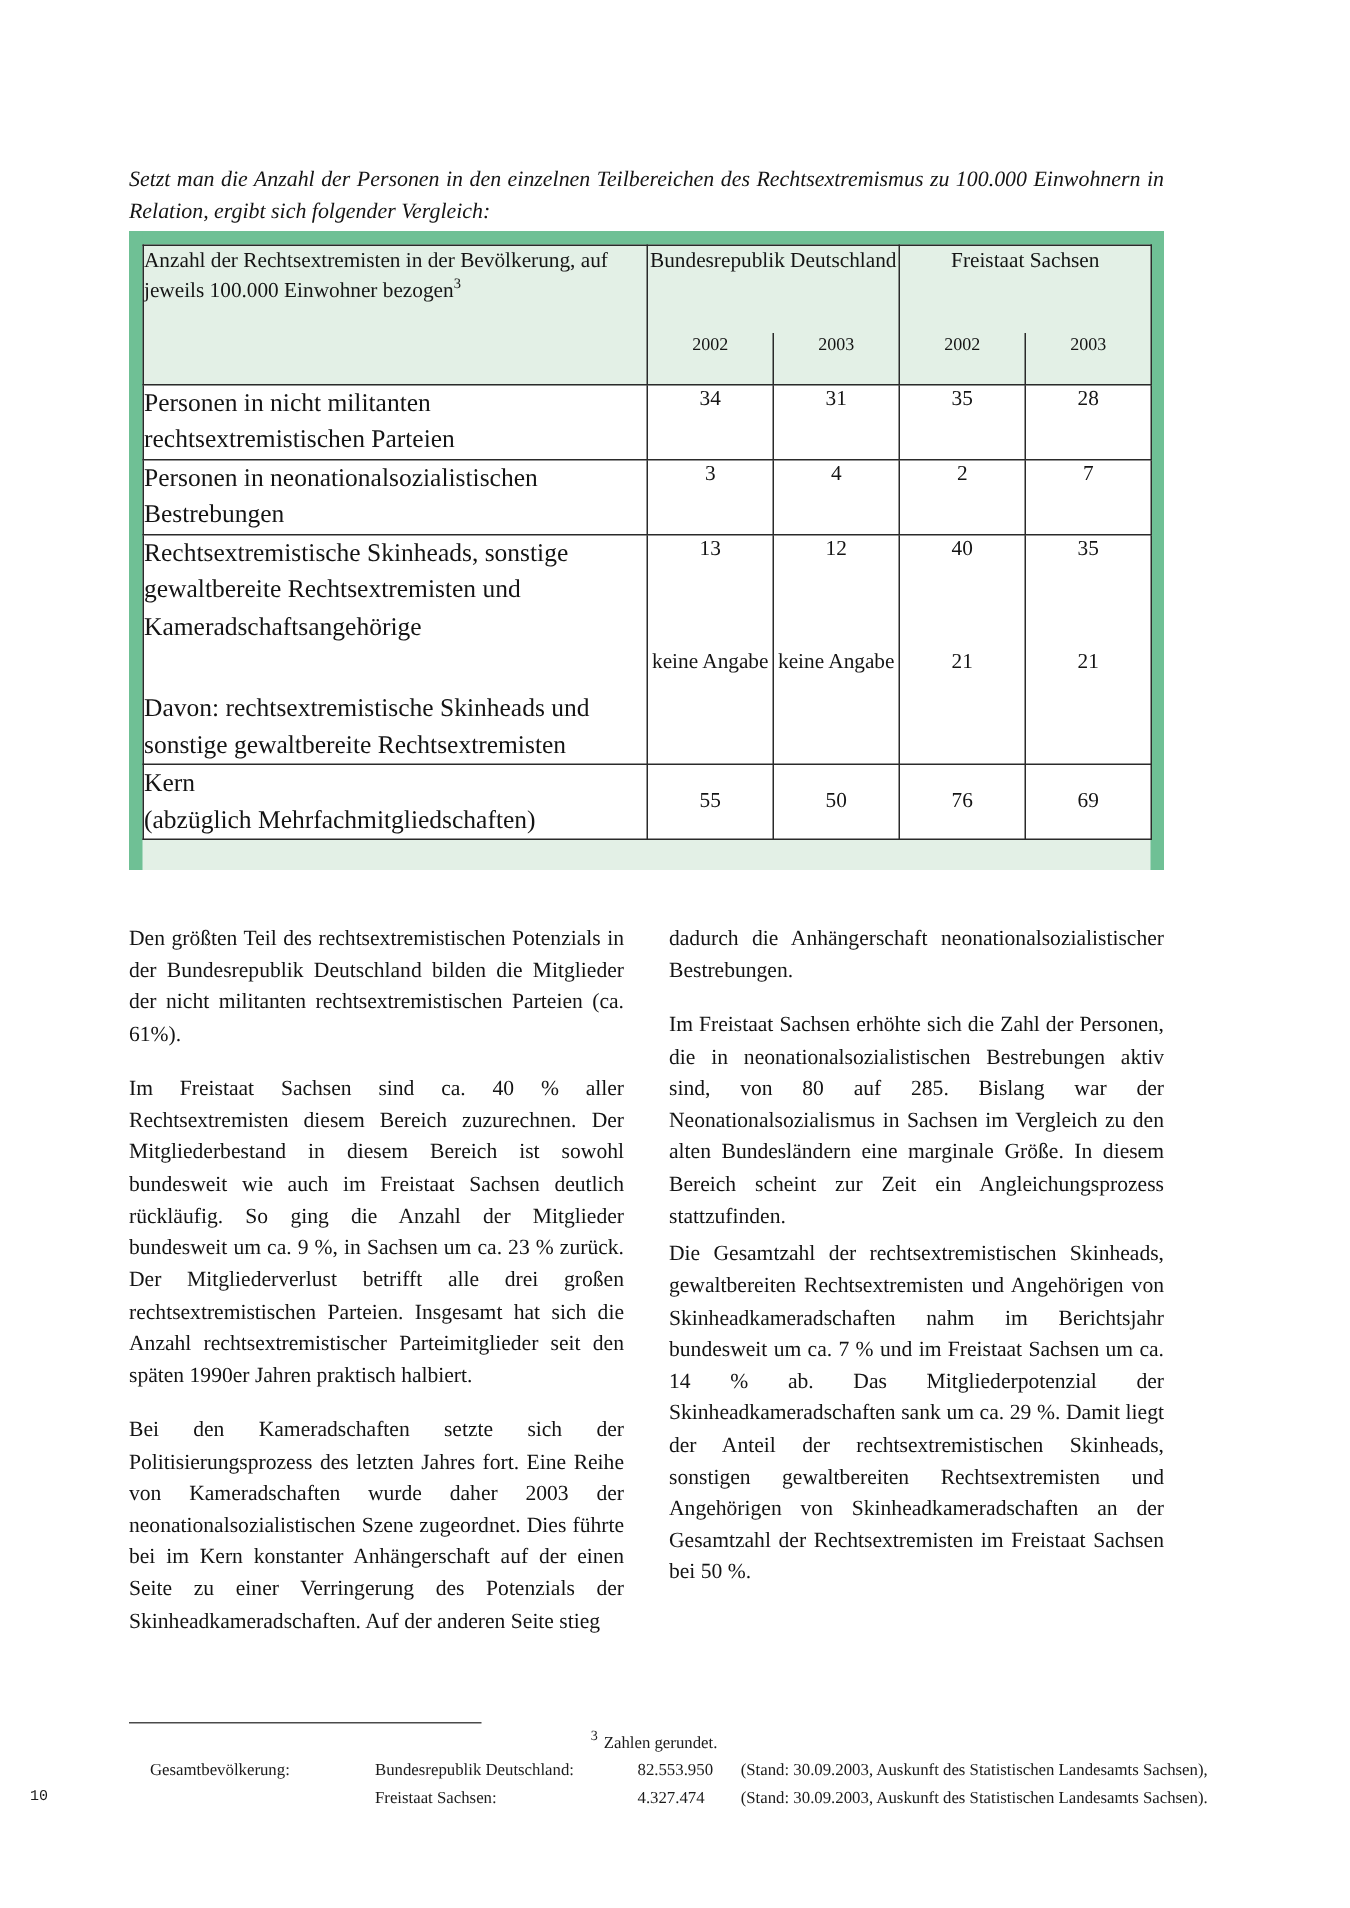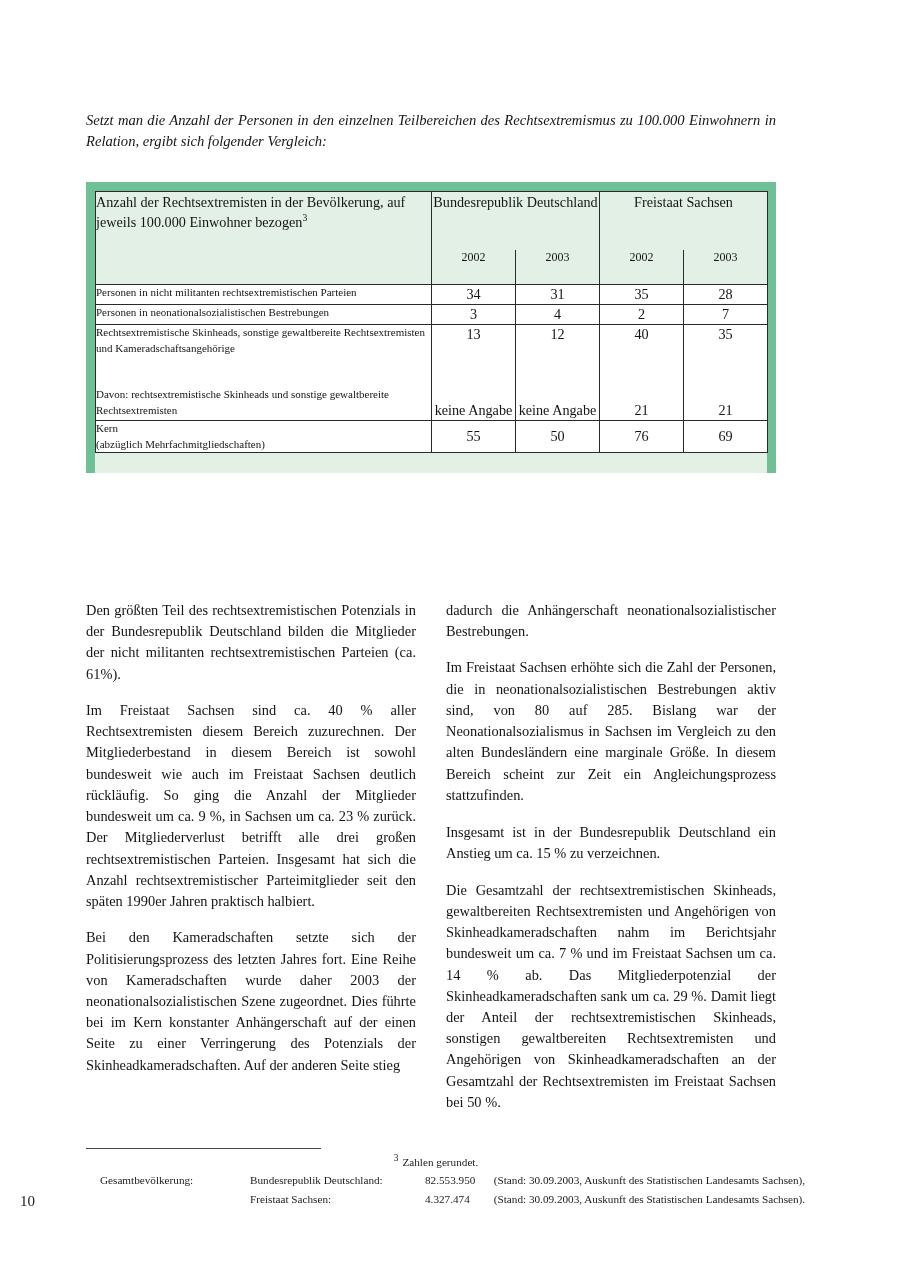--- a/index.html
+++ b/index.html
@@ -26,21 +26,21 @@
     line-height: 1.46;
     text-align: justify;
     text-justify: inter-word;
     font-style: italic;
   }
 
   
   .table-block {
     position: absolute;
     left: 86px;
-    top: 182px;
+    top: 154px;
     width: 690px;
     background: #e3f0e6;
     border-top: 9px solid #6fc095;
     border-left: 9px solid #6fc095;
     border-right: 9px solid #6fc095;
     border-bottom: 0;
     box-sizing: border-box;
     padding-bottom: 20px;
   }
   table.vs-table {
@@ -87,21 +87,21 @@
     padding: 0 4px 8px 4px;
     border-top: 0 !important;
     vertical-align: bottom;
     height: 34px;
   }
 
   
   .c-label {
     background: #ffffff;
     padding: 8px 10px 9px 10px;
-    font-size: 11px;
+    font-size: 17px;
     line-height: 1.44;
     text-align: left;
   }
   .c-num {
     background: #ffffff;
     text-align: center;
     font-size: 14.2px;
     line-height: 1.35;
     padding: 8px 4px 9px 4px;
   }
@@ -119,31 +119,31 @@
   
   .cols {
     position: absolute;
     top: 600px;
     left: 86px;
     width: 690px;
     height: 440px;
   }
   .col {
     position: absolute;
-    top: 0;
+    top: 16px;
     width: 330px;
     font-size: 14.4px;
     line-height: 1.475;
     text-align: justify;
     text-justify: inter-word;
   }
   .col.left  { left: 0; }
   .col.right { left: 360px; }
   .col p { margin: 0 0 15px 0; }
-  .col p.tight { margin-bottom: 16px; }
+  .col p.tight { margin-bottom: 4px; }
 
   
   .footnote {
     position: absolute;
     left: 86px;
     top: 1148px;
     width: 700px;
     font-size: 11.2px;
     line-height: 1.5;
     color: #1b1b1b;
@@ -169,22 +169,23 @@
     row-gap: 2px;
     font-size: 11.2px;
   }
   .fn-grid .fg-val { white-space: nowrap; }
   .fn-num-right { display: inline-block; min-width: 66px; text-align: left; }
 
   .page-number {
     position: absolute;
     left: 20px;
     top: 1193px;
-    font-size: 15px;
+    font-size: 10px;
     color: #1b1b1b;
+    font-family: Liberation Mono, monospace;
   }
 </style>
 </head>
 <body>
 
 <div class="intro">Setzt man die Anzahl der Personen in den einzelnen Teilbereichen des Rechtsextremismus zu 100.000 Einwohnern in Relation, ergibt sich folgender Vergleich:</div>
 
 <div class="table-block">
   <table class="vs-table">
     <colgroup>
@@ -267,21 +268,20 @@
 
 <div class="cols">
   <div class="col left">
     <p>Den größten Teil des rechtsextremistischen Potenzials in der Bundesrepublik Deutschland bilden die Mitglieder der nicht militanten rechtsextremistischen Parteien (ca. 61%).</p>
     <p>Im Freistaat Sachsen sind ca. 40 % aller Rechtsextremisten diesem Bereich zuzurechnen. Der Mitgliederbestand in diesem Bereich ist sowohl bundesweit wie auch im Freistaat Sachsen deutlich rückläufig. So ging die Anzahl der Mitglieder bundesweit um ca. 9 %, in Sachsen um ca. 23 % zurück. Der Mitgliederverlust betrifft alle drei großen rechtsextremistischen Parteien. Insgesamt hat sich die Anzahl rechtsextremistischer Parteimitglieder seit den späten 1990er Jahren praktisch halbiert.</p>
     <p>Bei den Kameradschaften setzte sich der Politisierungsprozess des letzten Jahres fort. Eine Reihe von Kameradschaften wurde daher 2003 der neonationalsozialistischen Szene zugeordnet. Dies führte bei im Kern konstanter Anhängerschaft auf der einen Seite zu einer Verringerung des Potenzials der Skinheadkameradschaften. Auf der anderen Seite stieg</p>
   </div>
   <div class="col right">
     <p>dadurch die Anhängerschaft neonationalsozialistischer Bestrebungen.</p>
     <p class="tight">Im Freistaat Sachsen erhöhte sich die Zahl der Personen, die in neonationalsozialistischen Bestrebungen aktiv sind, von 80 auf 285. Bislang war der Neonationalsozialismus in Sachsen im Vergleich zu den alten Bundesländern eine marginale Größe. In diesem Bereich scheint zur Zeit ein Angleichungsprozess stattzufinden.</p>
-    <p>Insgesamt ist in der Bundesrepublik Deutschland ein Anstieg um ca. 15 % zu verzeichnen.</p>
     <p>Die Gesamtzahl der rechtsextremistischen Skinheads, gewaltbereiten Rechtsextremisten und Angehörigen von Skinheadkameradschaften nahm im Berichtsjahr bundesweit um ca. 7 % und im Freistaat Sachsen um ca. 14 % ab. Das Mitgliederpotenzial der Skinheadkameradschaften sank um ca. 29 %. Damit liegt der Anteil der rechtsextremistischen Skinheads, sonstigen gewaltbereiten Rechtsextremisten und Angehörigen von Skinheadkameradschaften an der Gesamtzahl der Rechtsextremisten im Freistaat Sachsen bei 50 %.</p>
   </div>
 </div>
 
 <div class="footnote">
   <div class="fn-rule"></div>
   <div class="fn-line1">
     <sup>3</sup><span>Zahlen gerundet.</span>
   </div>
   <div class="fn-grid">

